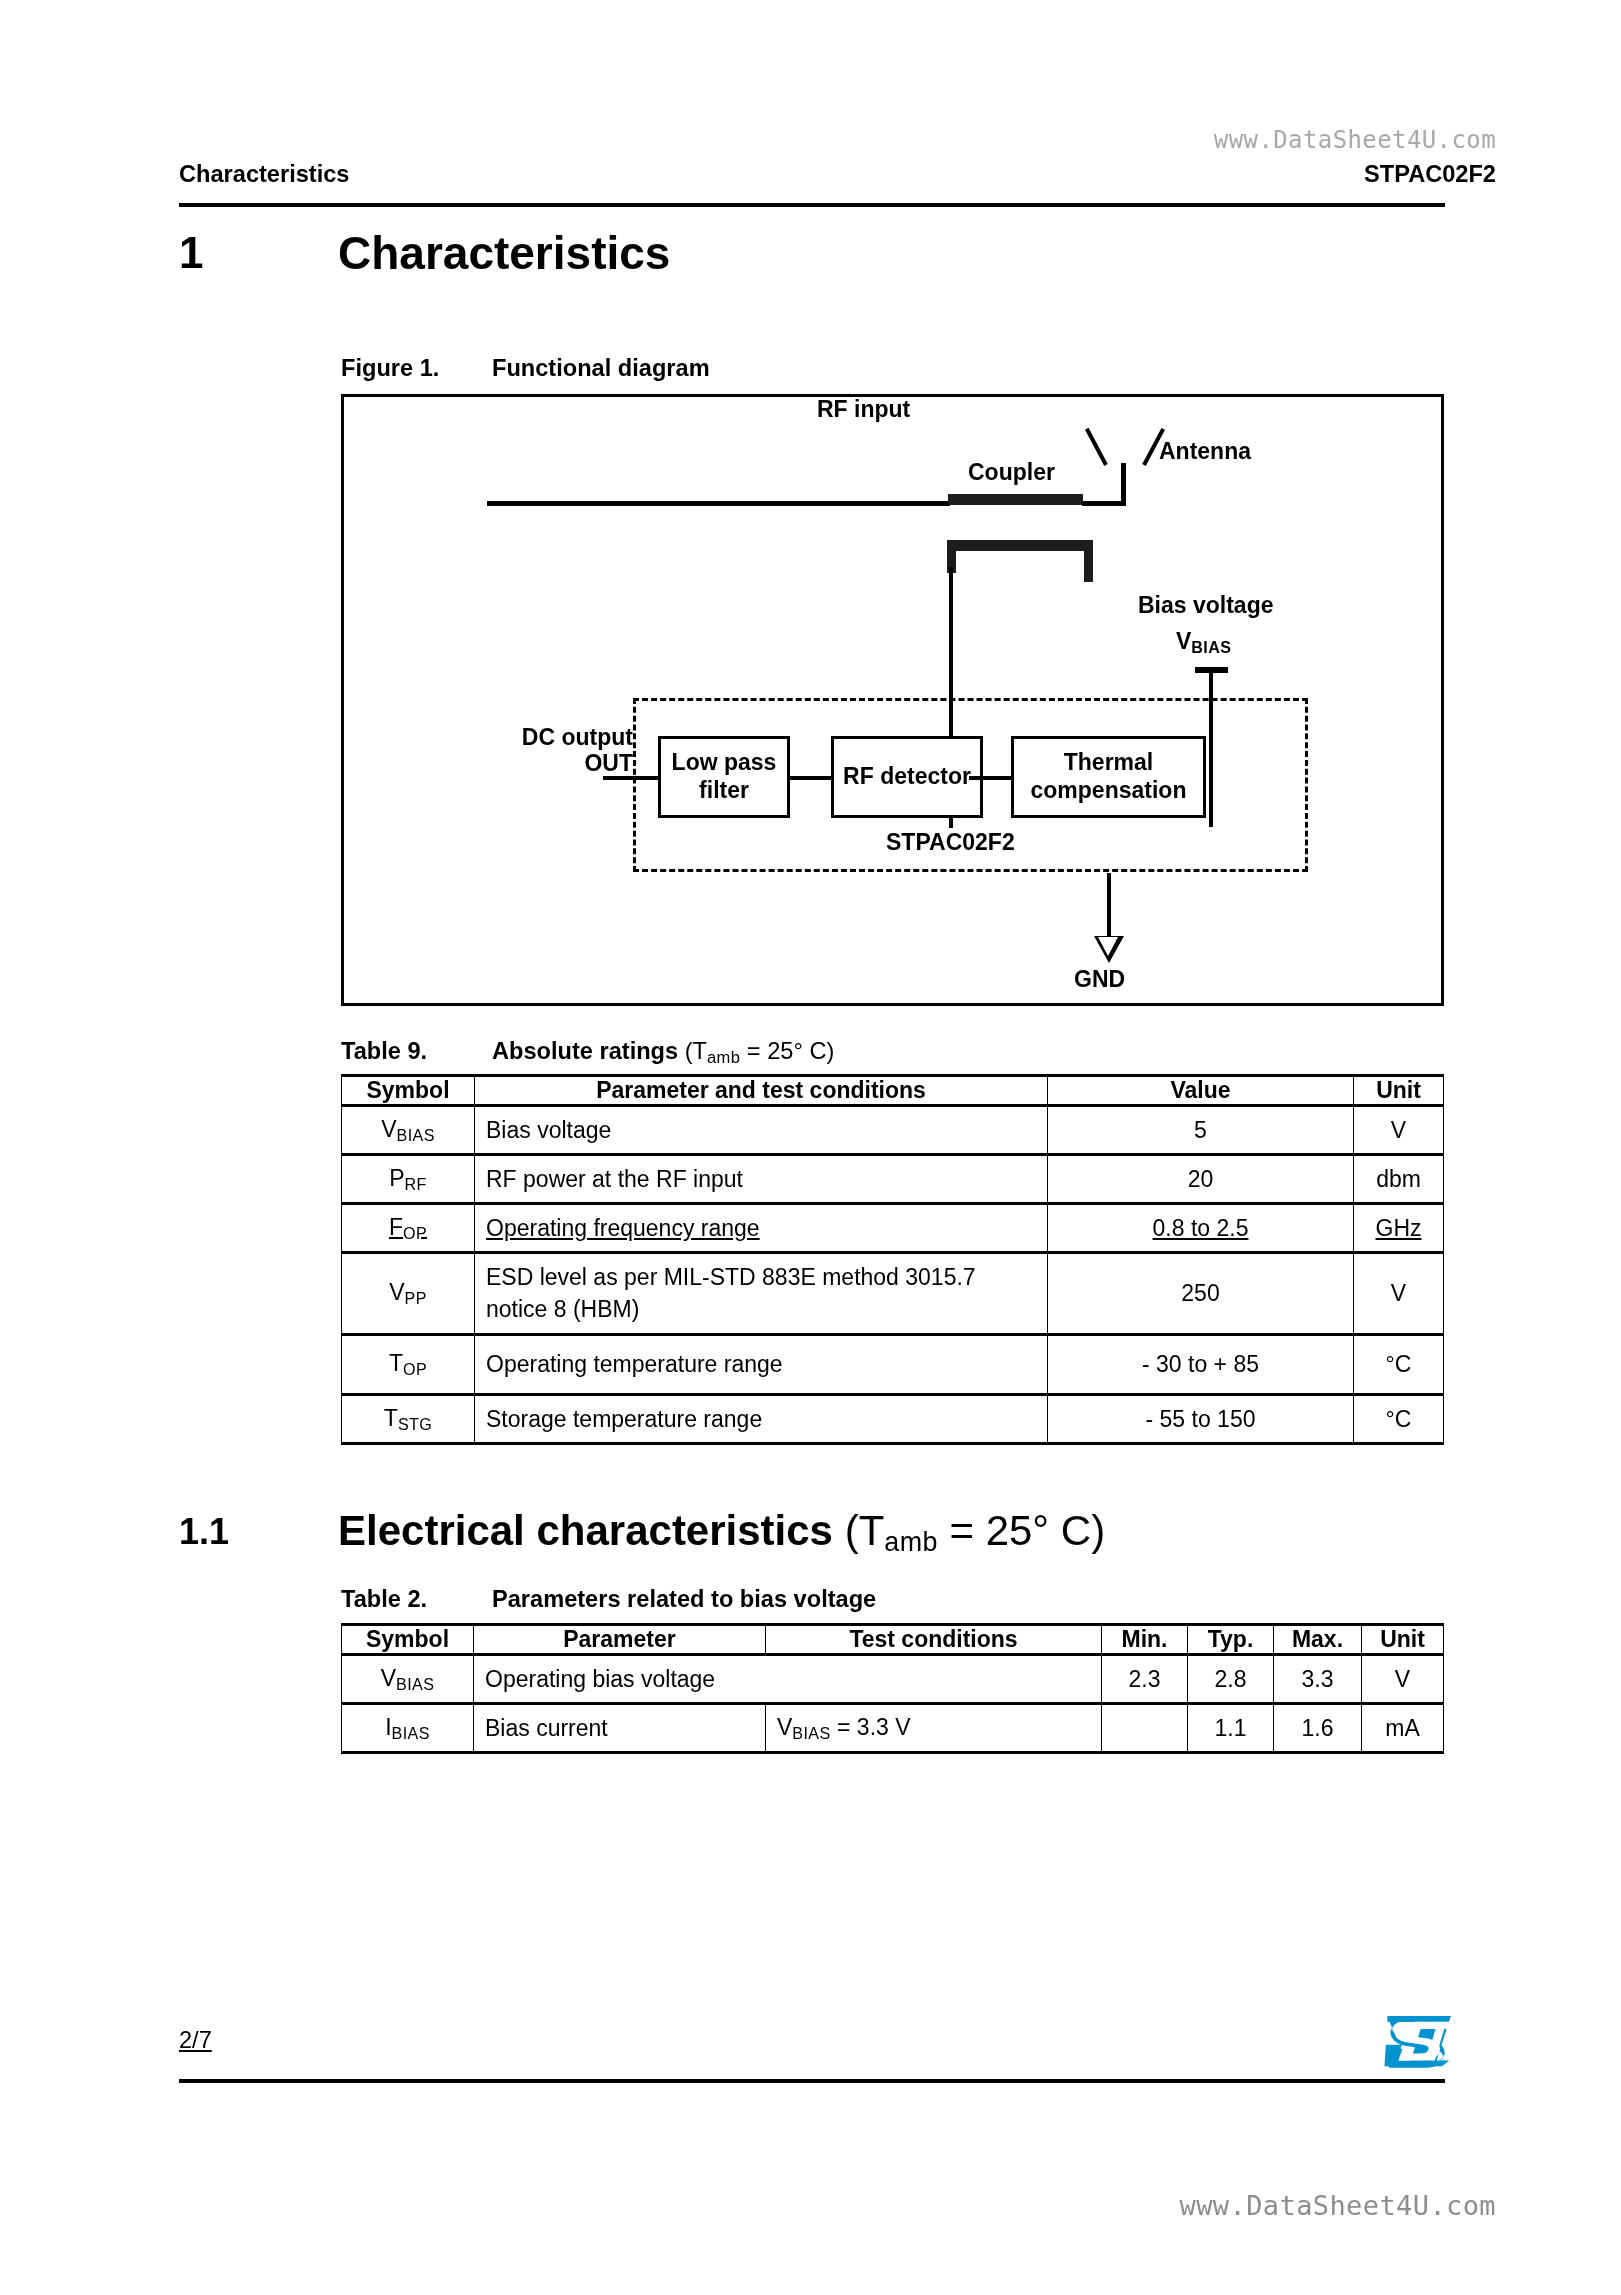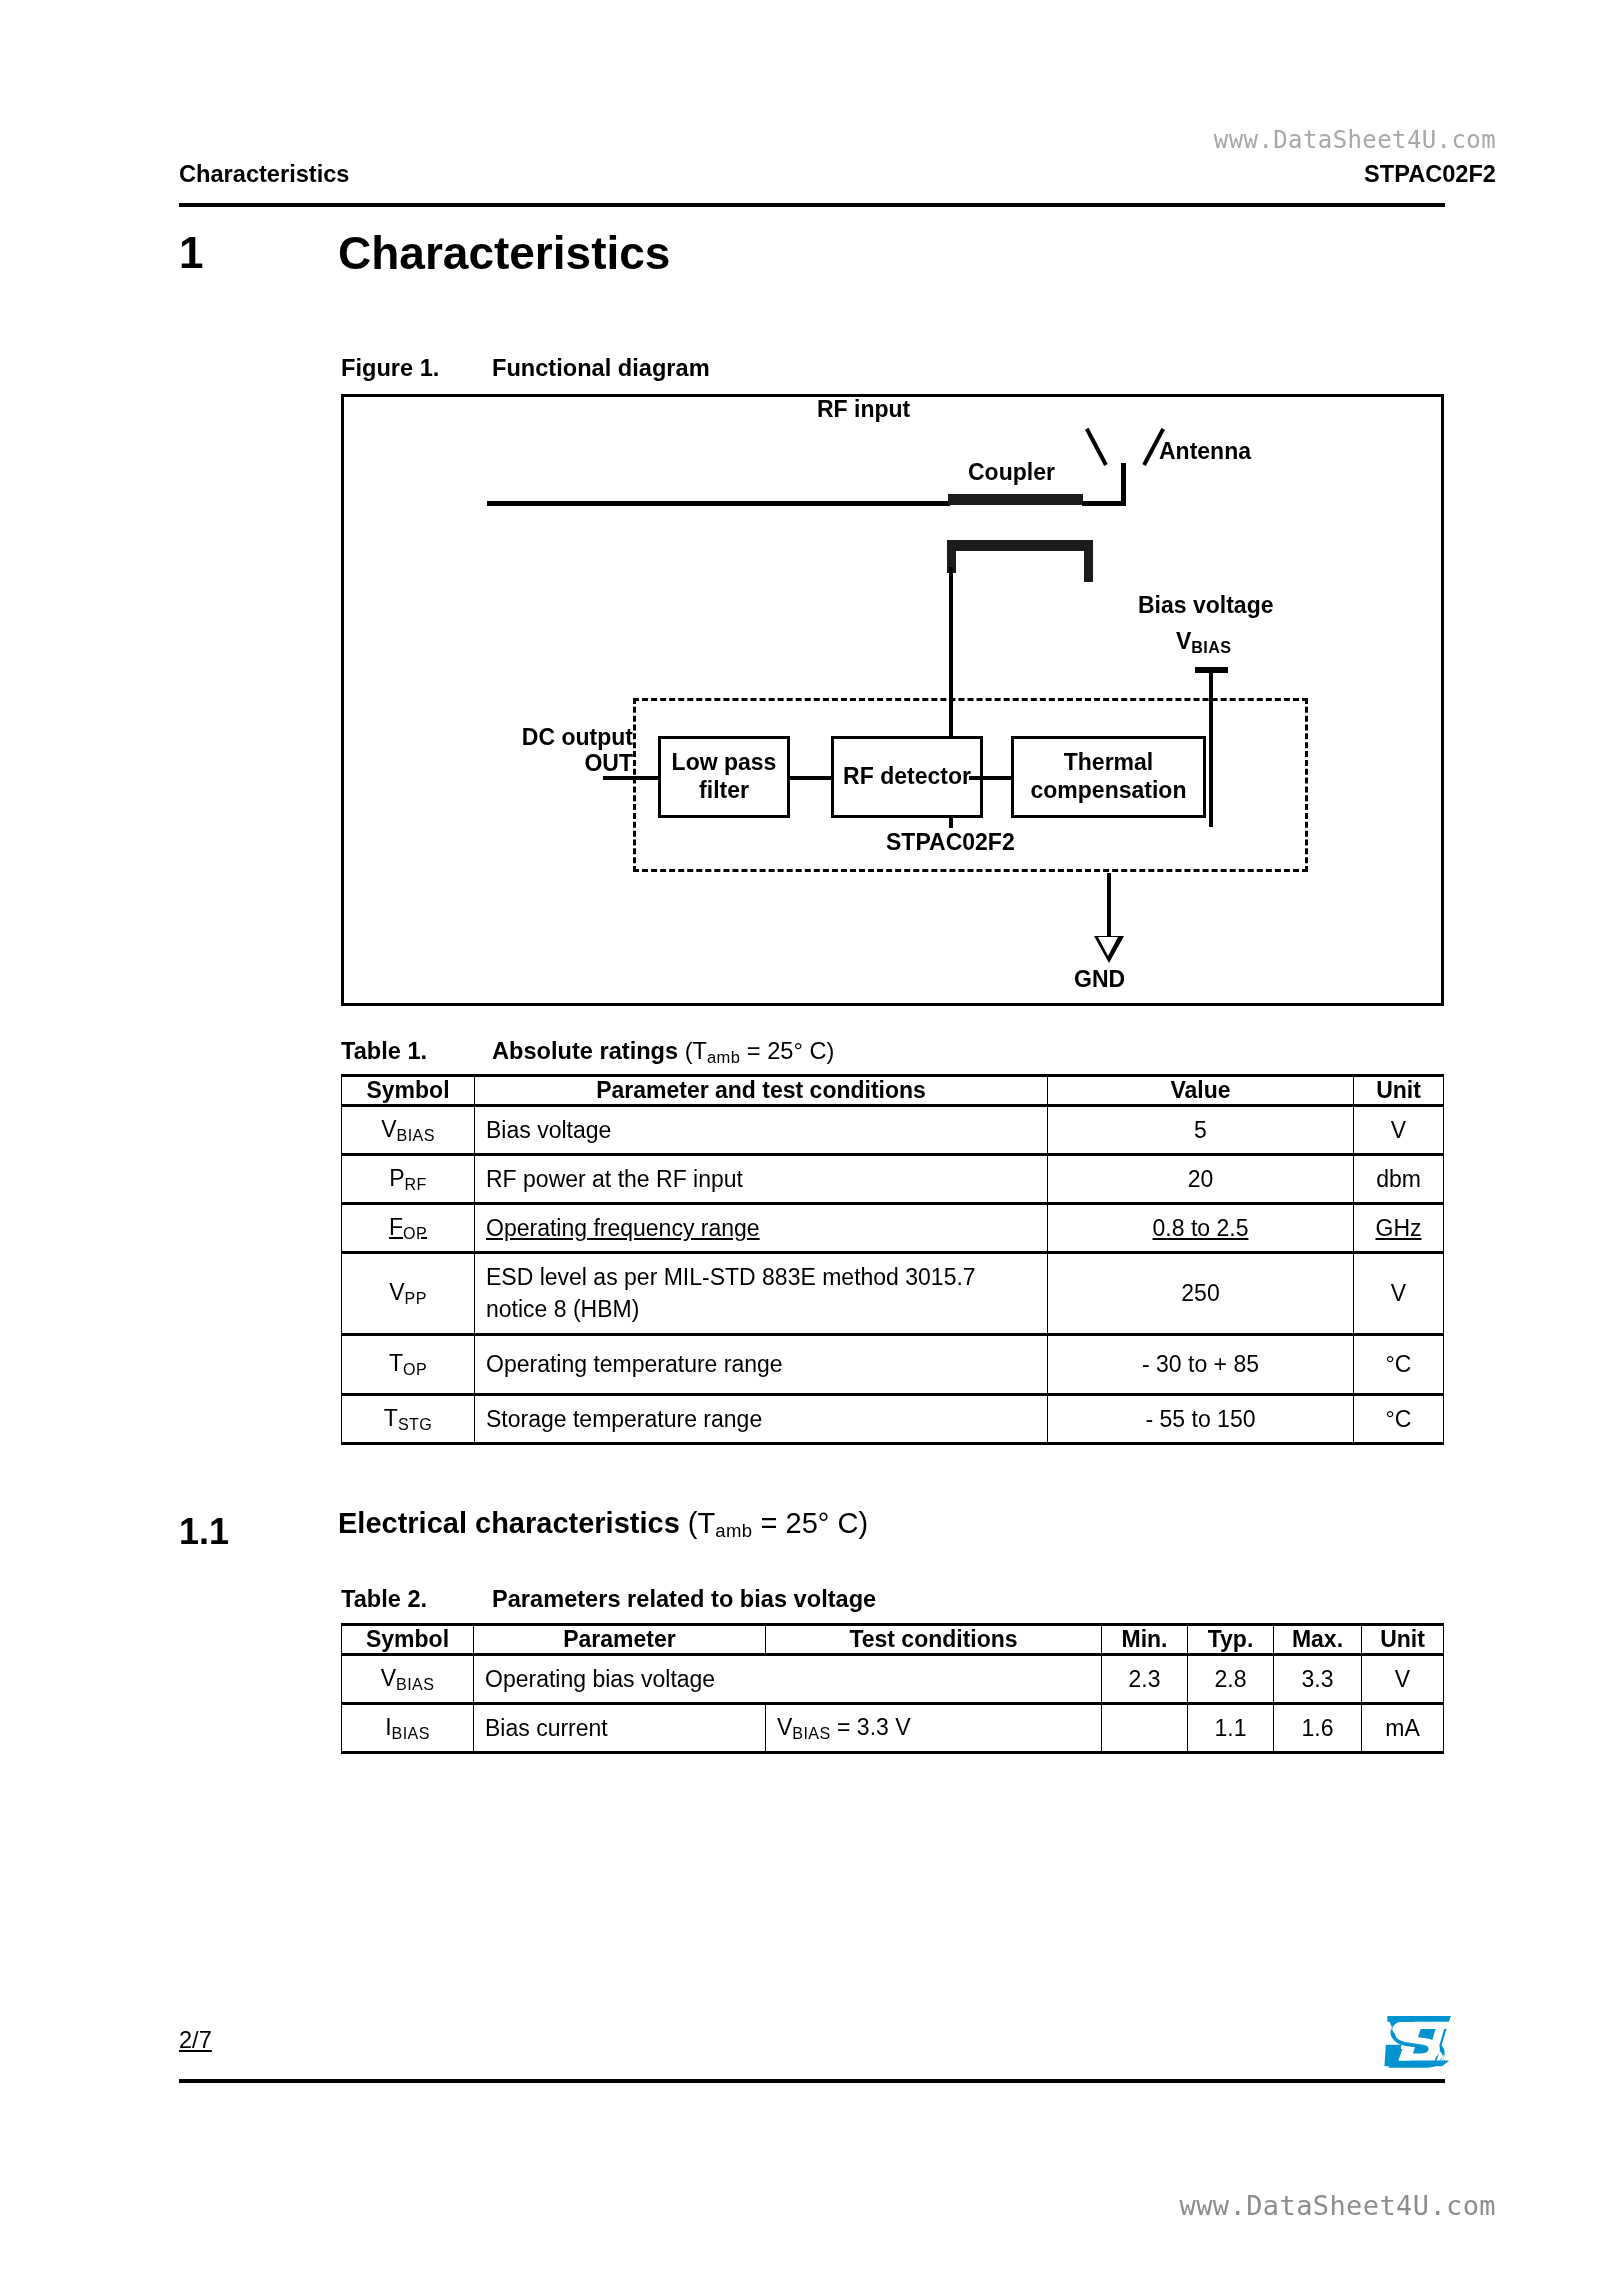--- a/index.html
+++ b/index.html
@@ -207,21 +207,21 @@
     position: absolute;
     left: 179px;
     top: 1511px;
     font-size: 36px;
     font-weight: bold;
   }
   .sec-title {
     position: absolute;
     left: 338px;
     top: 1507px;
-    font-size: 29px;
+    font-size: 42px;
     font-weight: bold;
     white-space: nowrap;
   }
   .sec-title .reg { font-weight: normal; }
   .sec-title .sub { font-size: 0.64em; vertical-align: -0.22em; }
 
   
   .foot-page {
     position: absolute;
     left: 179px;
@@ -321,21 +321,21 @@
 
     <div class="dlabel d" style="left:542px; top:433px;">STPAC02F2</div>
 
     <div class="vline d" style="left:763px; top:476px; height:64px; width:3.9px;"></div>
     <div class="gnd-tri d" style="left:750px; top:539px;"></div>
     <div class="gnd-tri-inner d" style="left:754px; top:540px;"></div>
     <div class="dlabel d" style="left:730px; top:570px;">GND</div>
   </div>
 
   <div class="tbl-cap" style="left:341px; top:1038px;">
-    <span class="label">Table 1.</span><span>Absolute ratings</span><span class="reg" style="font-weight:normal;"> (T</span><span class="sub" style="font-weight:normal;">amb</span><span style="font-weight:normal;"> = 25° C)</span>
+    <span class="label">Table 9.</span><span>Absolute ratings</span><span class="reg" style="font-weight:normal;"> (T</span><span class="sub" style="font-weight:normal;">amb</span><span style="font-weight:normal;"> = 25° C)</span>
   </div>
 
   <table class="dt" style="left:341px; top:1074px; width:1103px;">
     <colgroup>
       <col style="width:133px">
       <col style="width:573px">
       <col style="width:306px">
       <col style="width:90px">
     </colgroup>
     <thead>

